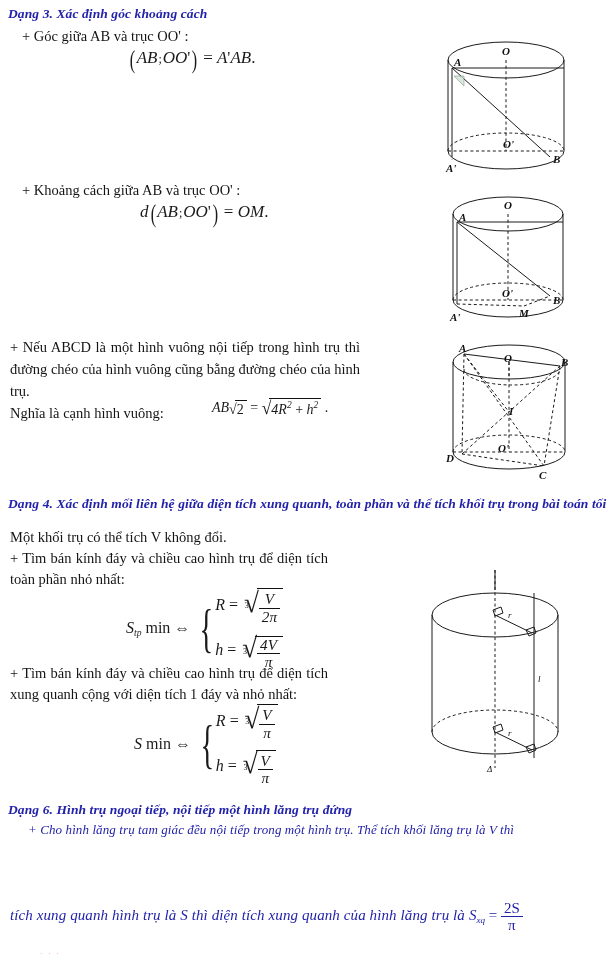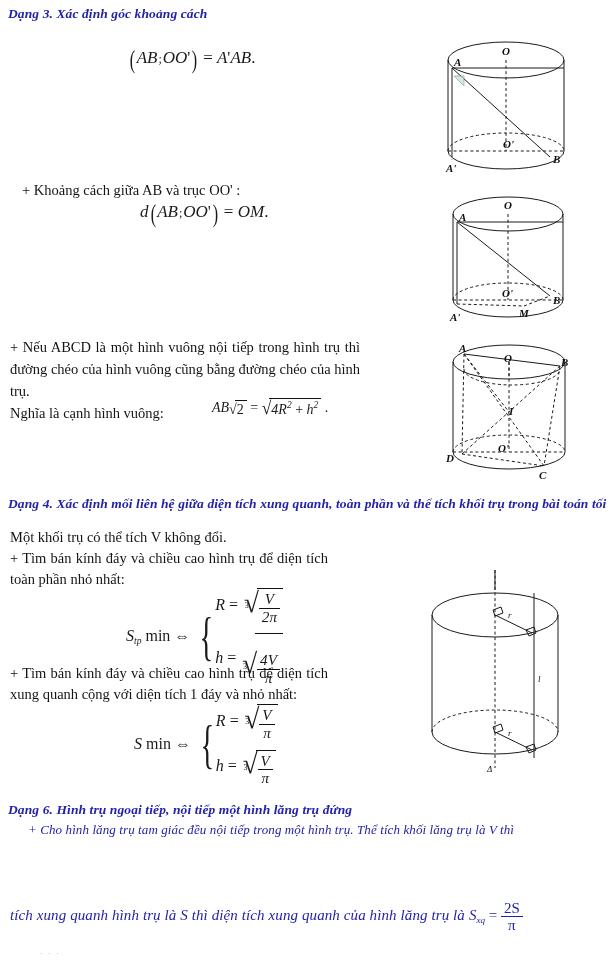--- a/index.html
+++ b/index.html
@@ -100,20 +100,21 @@
   .lbl{font-family:"Liberation Serif",serif;font-style:italic;font-weight:bold;font-size:11px;fill:#111;}
   .lbl-s{font-family:"Liberation Serif",serif;font-style:italic;font-size:9px;fill:#111;}
 </style>
 </head>
 <body>
 
 <div class="page">
 
   <div class="abs heading" style="left:8px;top:6px;">Dạng 3. Xác định góc khoảng cách</div>
 
+  <div class="abs body-text" style="left:22px;top:26px;">+ Góc giữa  AB  và trục  OO' :</div>
 
   <div class="abs math" style="left:128px;top:48px;font-size:17px;">
     <span class="paren">(</span><span class="mi">AB</span><span style="font-style:normal;font-size:12px;"> ; </span><span class="mi">OO</span><span style="font-style:normal;">'</span><span class="paren">)</span>
     <span class="op">=</span> <span class="mi">A</span><span style="font-style:normal;">'</span><span class="mi">AB</span><span class="op">.</span>
   </div>
 
   <div class="abs body-text" style="left:22px;top:180px;">+ Khoảng cách giữa  AB  và trục  OO' :</div>
 
   <div class="abs math" style="left:140px;top:202px;font-size:17px;">
     <span class="mi">d</span><span class="paren">(</span><span class="mi">AB</span><span style="font-style:normal;font-size:12px;"> ; </span><span class="mi">OO</span><span style="font-style:normal;">'</span><span class="paren">)</span>
@@ -150,21 +151,21 @@
           <span class="rad"><span class="cbrt-idx">3</span><span class="sign" style="font-size:1.7em;">√</span><span class="body" style="padding-top:2px;">
             <span class="frac" style="font-size:.95em;">
               <span class="num">V</span>
               <span class="den">2π</span>
             </span>
           </span></span>
         </span>
         <span class="sysrow">
           <span class="mi">h</span>
           <span class="op">=</span>
-          <span class="rad"><span class="cbrt-idx">3</span><span class="sign" style="font-size:1.7em;">√</span><span class="body" style="padding-top:18px;">
+          <span class="rad"><span class="cbrt-idx">3</span><span class="sign" style="font-size:1.7em;">√</span><span class="body" style="padding-top:0;">
             <span class="frac" style="font-size:.95em;">
               <span class="num">4V</span>
               <span class="den">π</span>
             </span>
           </span></span>
         </span>
       </span>
     </span>
   </div>
 

